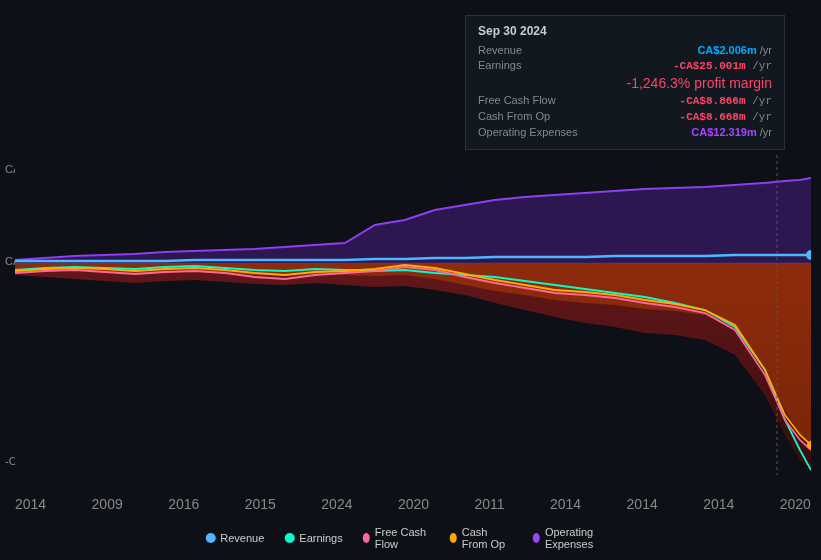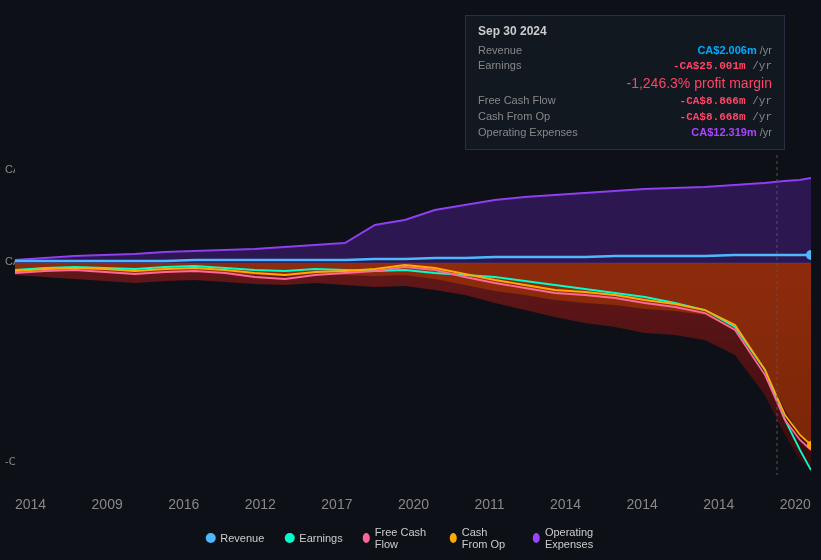--- a/index.html
+++ b/index.html
@@ -200,22 +200,22 @@
   <circle cx="796" cy="290" r="4" fill="#ffaa00"></circle>
 
   <line x1="762" y1="0" x2="762" y2="320" stroke="#555" stroke-width="1" stroke-dasharray="3,3"></line>
 
 </svg>
 
 <div style="position:absolute; bottom:48px; left:15px; right:10px; display:flex; justify-content:space-between;">
   <span class="x-label">2014</span>
   <span class="x-label">2009</span>
   <span class="x-label">2016</span>
-  <span class="x-label">2012</span>
-  <span class="x-label">2017</span>
+  <span class="x-label">2015</span>
+  <span class="x-label">2024</span>
   <span class="x-label">2020</span>
   <span class="x-label">2011</span>
   <span class="x-label">2014</span>
   <span class="x-label">2014</span>
   <span class="x-label">2014</span>
   <span class="x-label">2020</span>
 </div>
 
 <div class="legend">
   <div class="legend-item">

